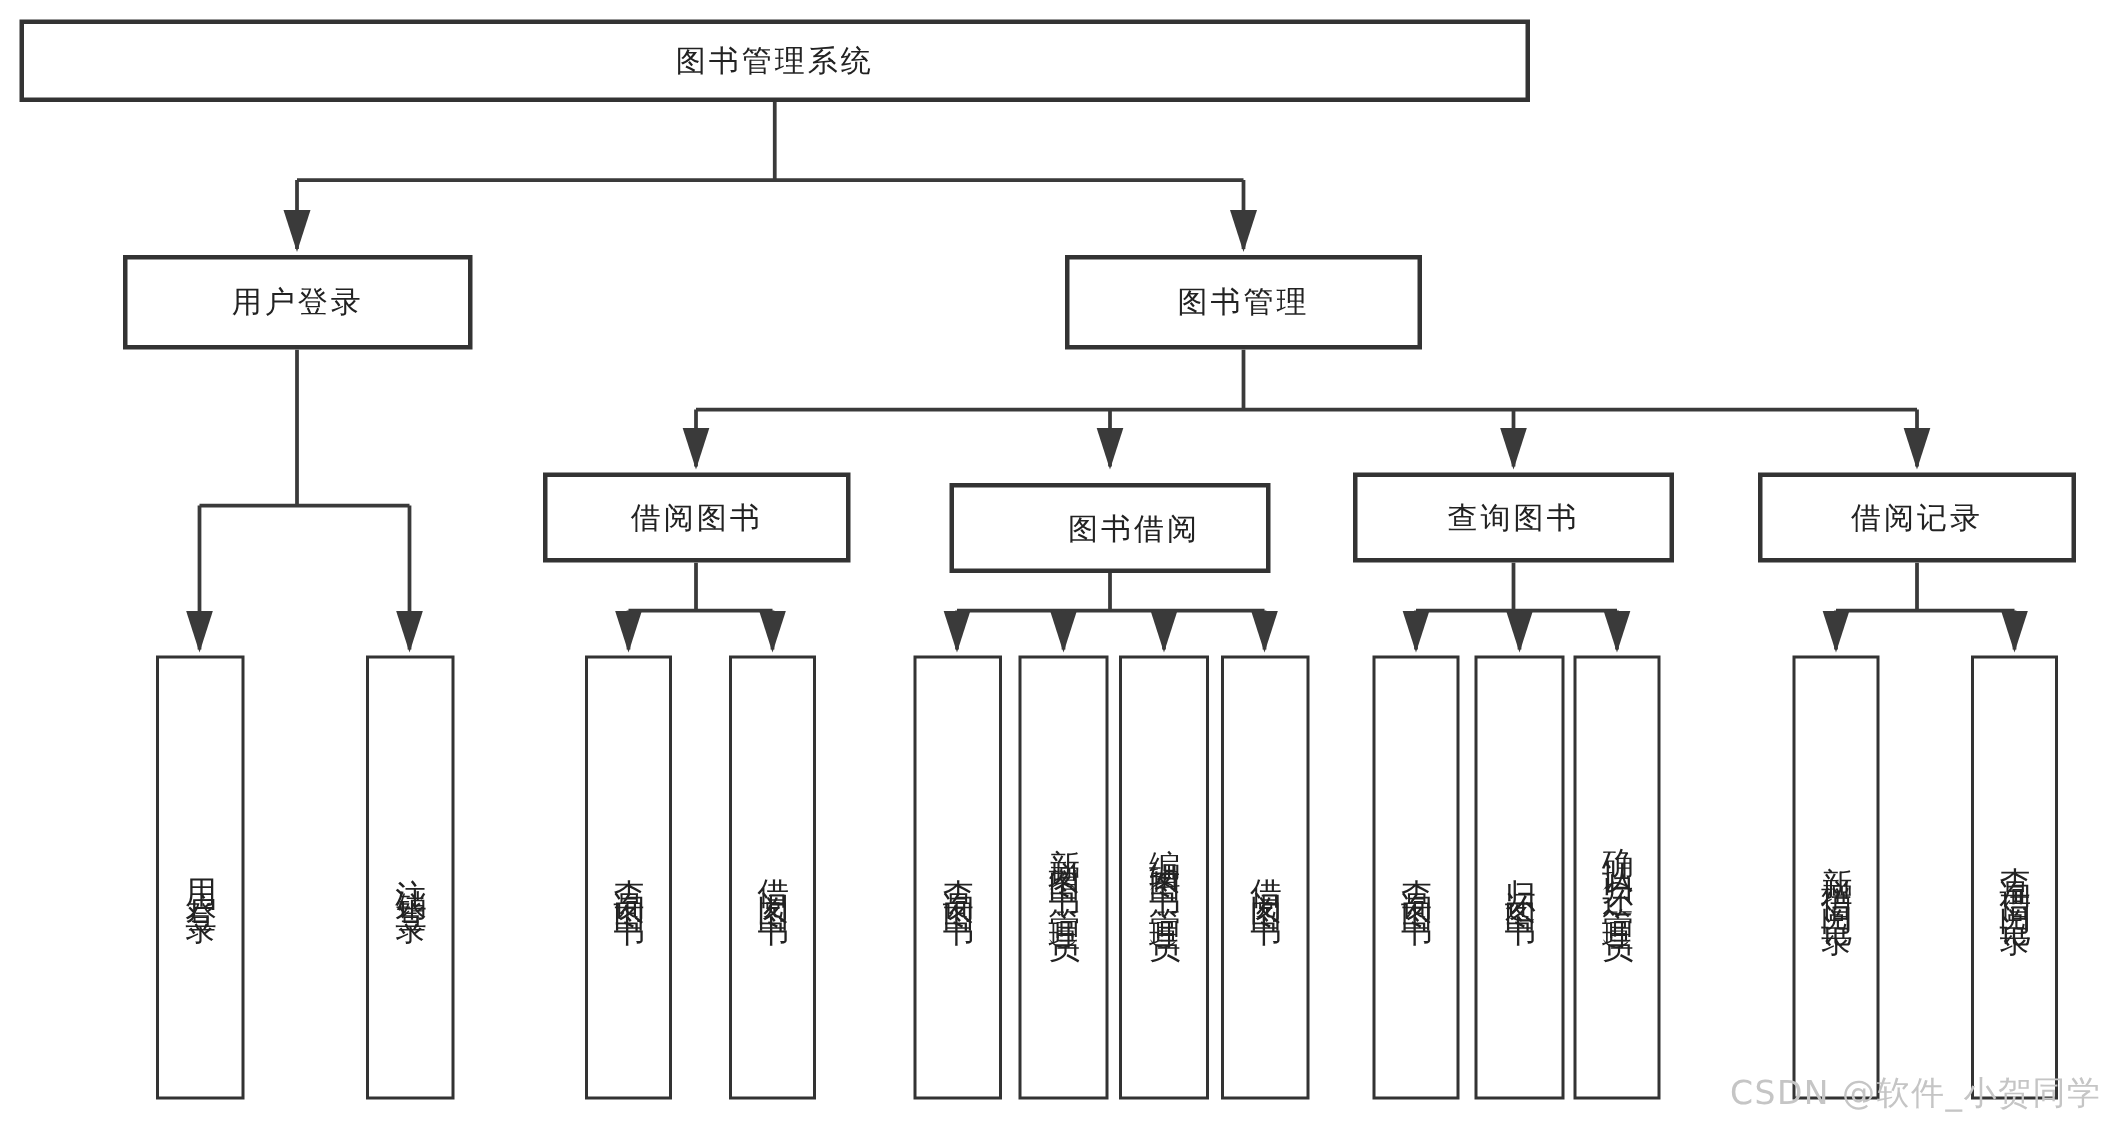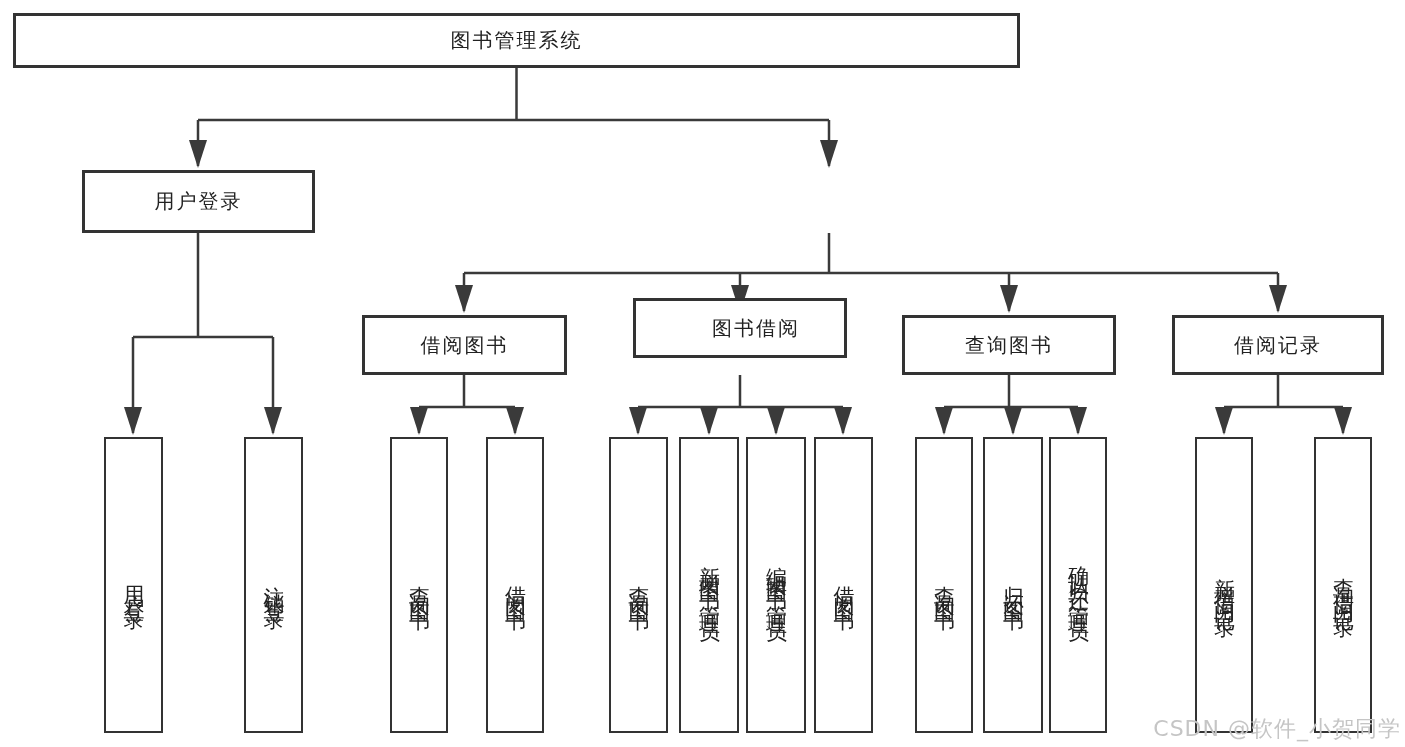--- a/index.html
+++ b/index.html
@@ -94,23 +94,24 @@
     <path class="ln arr" d="M1078,407 V433"></path>
 
     <path class="ln" d="M1278,375 V407 M1224,407 H1343"></path>
     <path class="ln arr" d="M1224,407 V433"></path>
     <path class="ln arr" d="M1343,407 V433"></path>
   </svg>
 
   <div class="hnode root" style="left:13px; top:13px; width:1007px; height:55px;">图书管理系统</div>
 
   <div class="hnode" style="left:82px; top:170px; width:233px; height:63px;">用户登录</div>
+  <div class="hnode" style="left:710px; top:170px; width:238px; height:63px;">图书管理</div>
 
   <div class="hnode" style="left:362px; top:315px; width:205px; height:60px;">借阅图书</div>
-  <div class="hnode" style="left:633px; top:298px; width:214px; height:60px;padding-left:32px;">图书借阅</div>
+  <div class="hnode" style="left:633px; top:322px; width:214px; height:60px;padding-left:32px;">图书借阅</div>
   <div class="hnode" style="left:902px; top:315px; width:214px; height:60px;">查询图书</div>
   <div class="hnode" style="left:1172px; top:315px; width:212px; height:60px;">借阅记录</div>
 
   <div class="leaf" style="left:104px; width:59px;">用户登录</div>
   <div class="leaf" style="left:244px; width:59px;">注销登录</div>
 
   <div class="leaf" style="left:390px; width:58px;">查询图书</div>
   <div class="leaf" style="left:486px; width:58px;">借阅图书</div>
 
   <div class="leaf" style="left:609px; width:59px;">查询图书</div>

